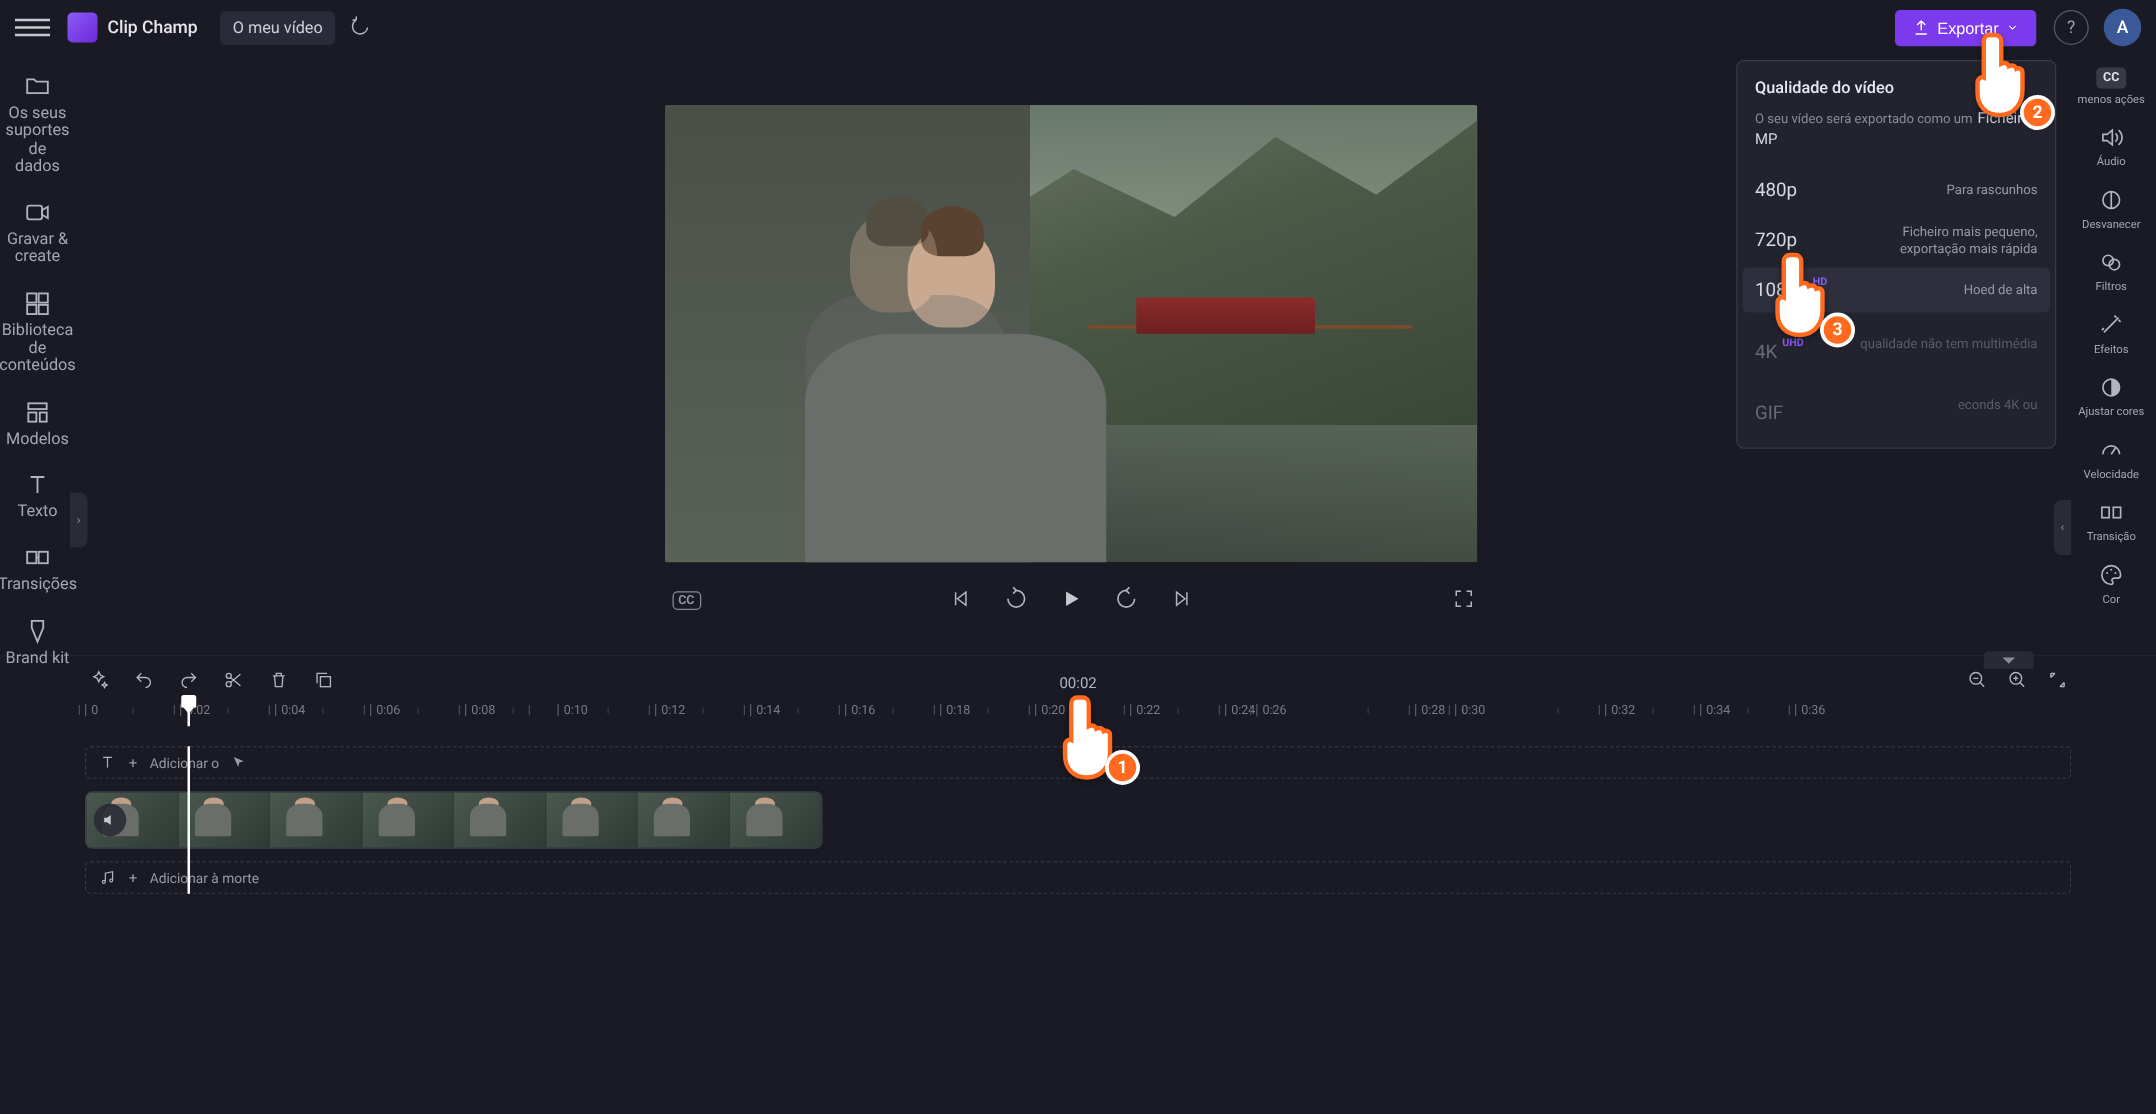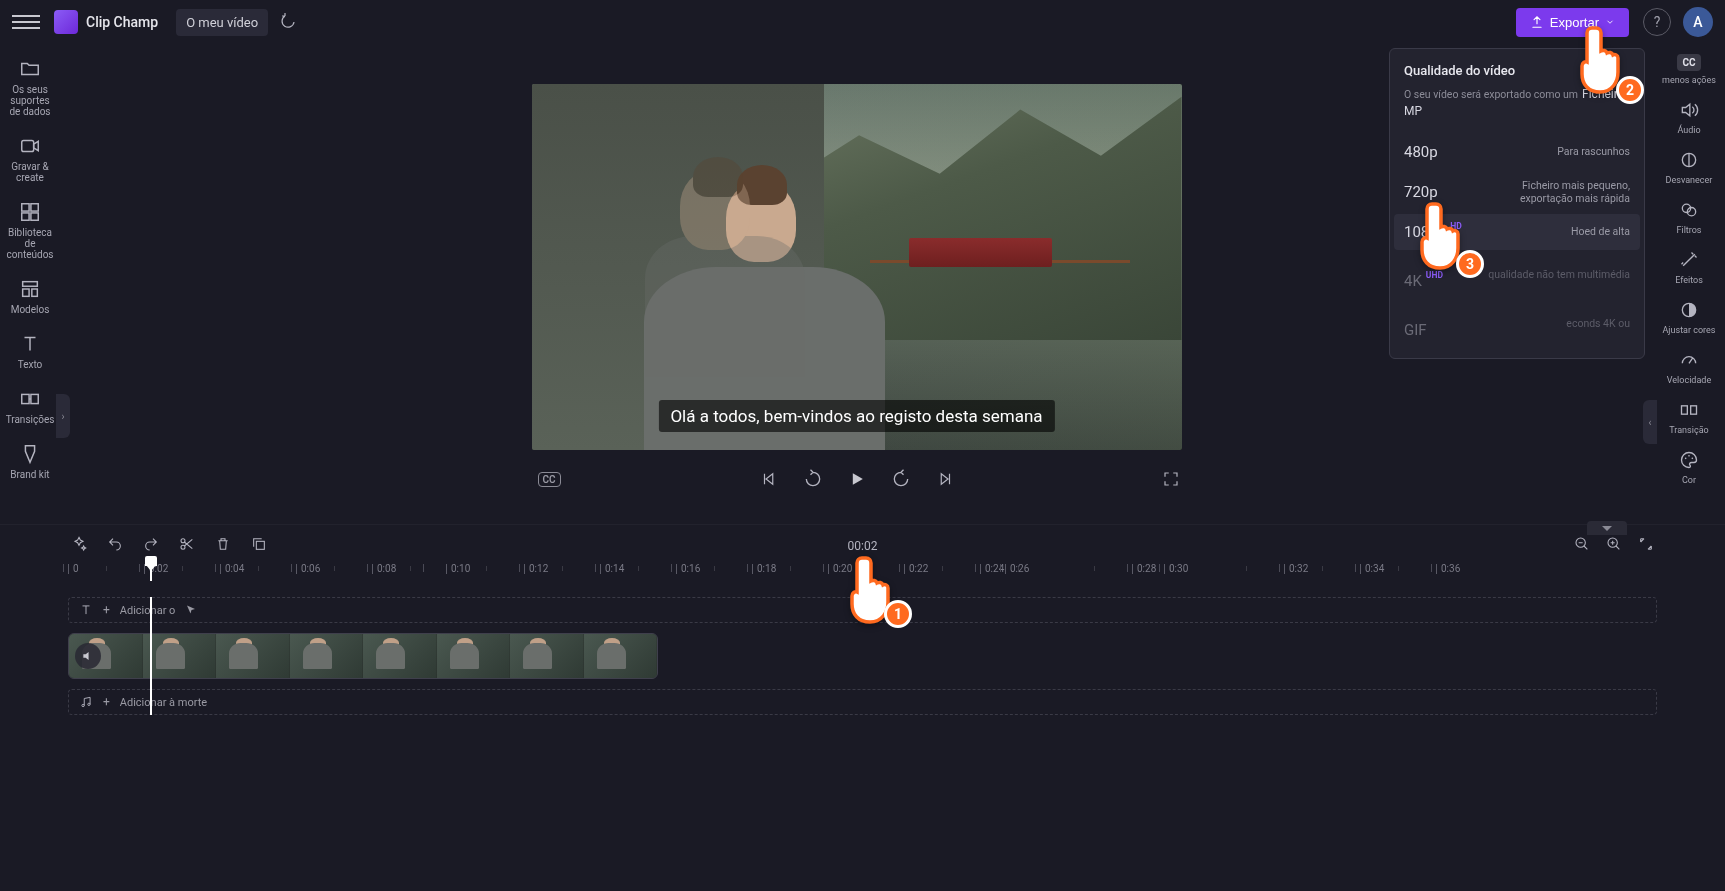--- a/index.html
+++ b/index.html
@@ -31,21 +31,21 @@
     cursor:pointer; margin-right:14px;
   }
   .help-icon { width:28px; height:28px; border:1.5px solid #5a5a66; border-radius:50%; display:flex; align-items:center; justify-content:center; color:#a0a0ac; margin-right:12px; font-size:14px;}
   .avatar { width:30px; height:30px; border-radius:50%; background:#3b5998; color:#fff; display:flex; align-items:center; justify-content:center; font-size:14px; font-weight:500;}
   
   .main { display:flex; height:480px; }
   .sidebar-left {
     width:60px; display:flex; flex-direction:column; align-items:center;
     padding-top:6px; gap:2px; position:relative;
   }
-  .side-item { width:56px; display:flex; flex-direction:column; align-items:center; padding:8px 2px; color:#a6a6b2; font-size:10px; text-align:center; line-height:1.1; cursor:pointer; gap:4px;}
+  .side-item { width:56px; display:flex; flex-direction:column; align-items:center; padding:8px 2px; color:#a6a6b2; font-size:13px; text-align:center; line-height:1.1; cursor:pointer; gap:4px;}
   .side-item svg, .side-item .ico { width:22px; height:22px;}
   .left-expander { position:absolute; right:-10px; top:350px; width:14px; height:44px; background:#2a2a38; border-radius:0 6px 6px 0; display:flex; align-items:center; justify-content:center; color:#8a8a95; font-size:10px;}
   .center { flex:1; display:flex; flex-direction:column; align-items:center; position:relative;}
   .canvas-wrap { margin-top:40px; width:650px; height:366px; background:#000; position:relative; overflow:hidden; border-radius:2px;}
   .scene {
     width:100%; height:100%; position:relative;
     background:
       linear-gradient(to right, rgba(40,45,50,.2) 0%, rgba(60,80,70,.05) 45%, rgba(90,110,80,.15) 100%),
       linear-gradient(to bottom, #6b7a6f 0%, #8a9585 30%, #5f6a5e 60%, #3e4640 100%);
   }
@@ -225,21 +225,20 @@
             <div class="pbody"></div>
             <div class="phead"></div>
             <div class="phair"></div>
           </div>
         <div class="reflection person">
             <div class="pbody"></div>
             <div class="phead"></div>
             <div class="phair"></div>
           </div>
       </div>
-      <div class="subtitle">Olá a todos, bem-vindos ao registo desta semana</div>
     </div>
     <div class="player-controls">
       <div class="pc-left">
         <span class="cc-badge">CC</span>
       </div>
       <div class="ctrl">
           <svg width="18" height="18" viewBox="0 0 24 24">
             <path class="ic" d="M17 5l-9 7 9 7zM6 5v14"></path>
           </svg>
         </div>

